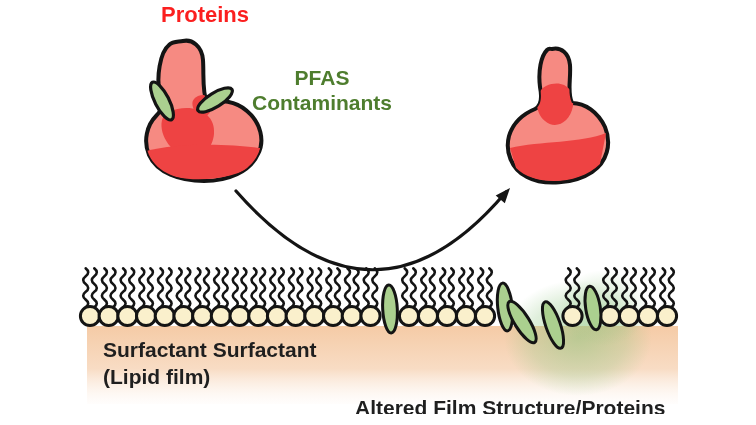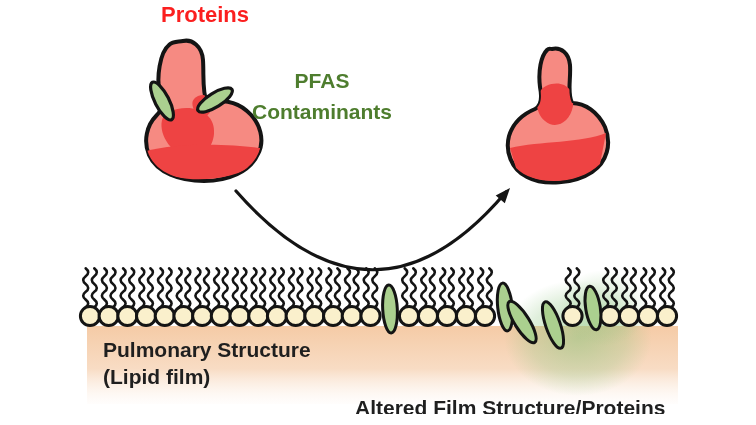--- a/index.html
+++ b/index.html
@@ -4,21 +4,21 @@
 <style>
   html,body{margin:0;padding:0;background:#ffffff;}
   #stage{
     position:relative;width:756px;height:414px;background:#ffffff;overflow:hidden;
     font-family:"Liberation Sans",sans-serif;
     padding-left:41px;
   }
   #diagram{position:absolute;left:0;top:0;}
   .lbl{position:absolute;font-weight:700;white-space:pre-line;}
   #proteins-label{left:125px;top:2px;width:160px;text-align:center;font-size:22px;}
-  #pfas-label{left:242px;top:65px;width:160px;text-align:center;font-size:21px;line-height:31px;}
+  #pfas-label{left:242px;top:65px;width:160px;text-align:center;font-size:21px;line-height:25px;}
   #surfactant-label{left:103px;top:336px;font-size:21px;line-height:27px;}
   #altered-label{left:355px;top:396px;font-size:21px;}
 </style>
 </head>
 <body>
 
 <div id="stage">
   <svg id="diagram" width="756" height="425" viewBox="0 0 756 425">
       <defs>
         <linearGradient id="bandGrad" x1="0" y1="0" x2="0" y2="1">
@@ -197,16 +197,16 @@
       <ellipse cx="215" cy="100" rx="7" ry="20" transform="rotate(58 215 100)" fill="#abd08f" stroke="#141414" stroke-width="3.2"></ellipse>
       <g>
         <path d="M 236,191 Q 374,348 506,192" fill="none" stroke="#141414" stroke-width="3.2" stroke-linecap="round"></path>
         <path d="M 0,0 L -15,6 L -15,-6 Z" fill="#141414" transform="translate(510,188) rotate(-49.5)"></path>
       </g>
     </svg>
 
   <div id="proteins-label" class="lbl" style="color: rgb(251, 31, 31);">Proteins</div>
   <div id="pfas-label" class="lbl" style="color: rgb(78, 125, 46);">PFAS
 Contaminants</div>
-  <div id="surfactant-label" class="lbl" style="color: rgb(31, 31, 31);">Pulmonary Structure
+  <div id="surfactant-label" class="lbl" style="color: rgb(31, 31, 31);">Surfactant Surfactant
 (Lipid film)</div>
   <div id="altered-label" class="lbl" style="color: rgb(31, 31, 31);">Altered Film Structure/Proteins</div>
 </div>
 
 </body></html>

